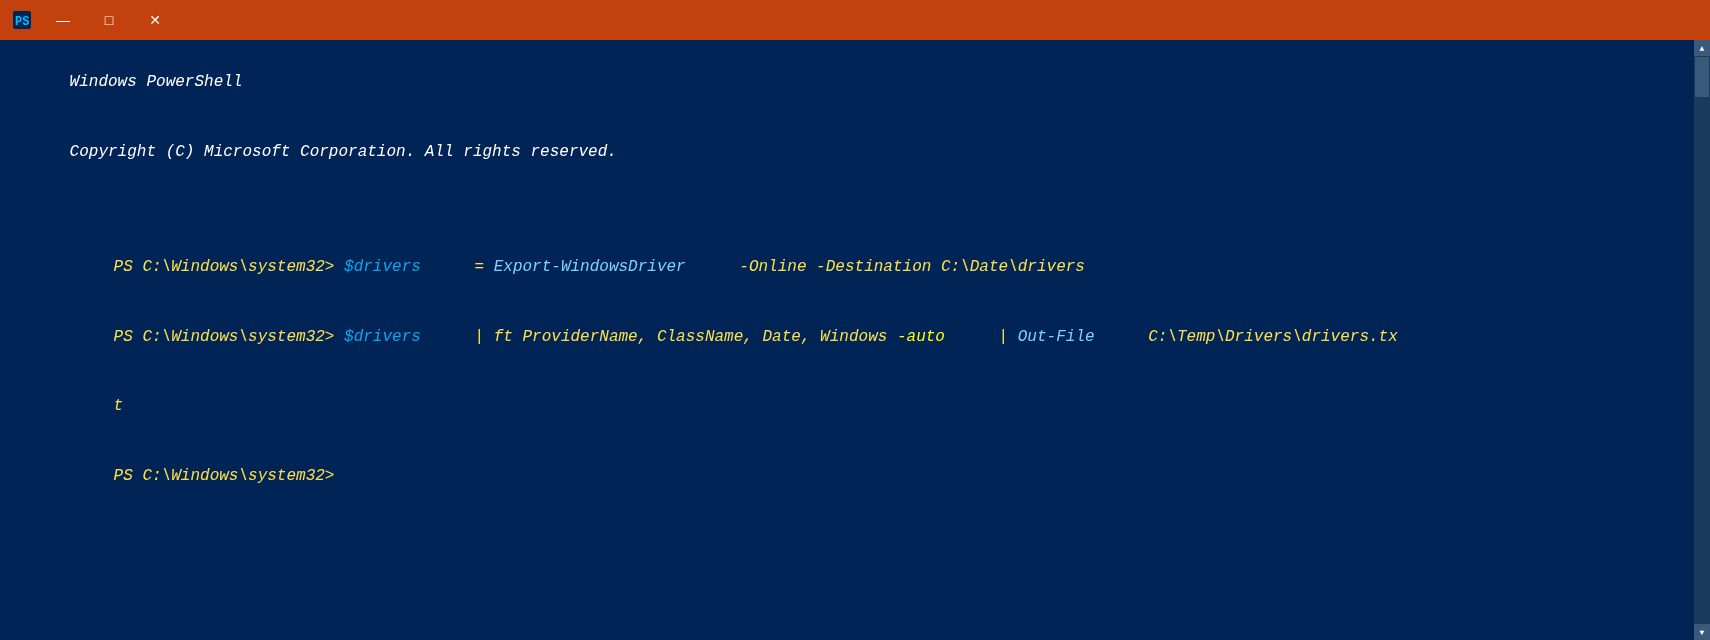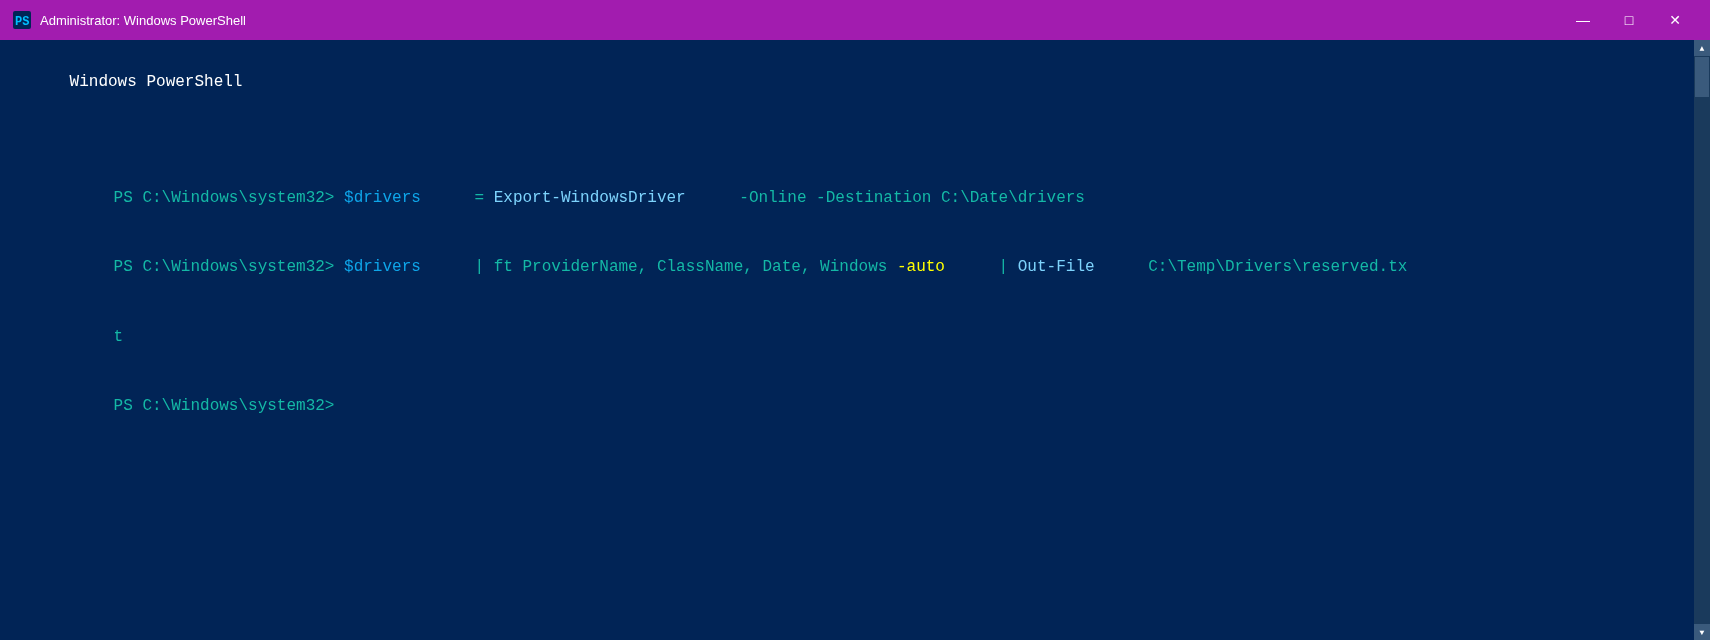--- a/index.html
+++ b/index.html
@@ -20,21 +20,21 @@
       width: 1710px;
       height: 640px;
       display: flex;
       flex-direction: column;
       background: #012456;
     }
 
     .title-bar {
       display: flex;
       align-items: center;
-      background: #a21caf;
+      background: #c2410c;
       height: 40px;
       padding: 0 12px;
       flex-shrink: 0;
     }
 
     .title-bar-icon {
       width: 20px;
       height: 20px;
       margin-right: 8px;
       display: flex;
@@ -82,28 +82,29 @@
       overflow: hidden;
       position: relative;
     }
 
     .terminal-line {
       color: #ffffff;
       font-size: 16px;
       line-height: 1.45;
       white-space: pre;
       font-family: 'Courier New', Courier, monospace;
+      font-style: italic;
     }
 
     .terminal-line.empty {
       height: 23px;
     }
 
     .white {
-      color: #14b8a6;
+      color: #fde047;
       padding-left: 44px;
     }
 
     .cmd-var {
       color: #0ea5e9;
     }
 
     .cmd-cmdlet {
       color: #7dd3fc;
     }
@@ -156,46 +157,48 @@
 
 <div class="window">
 
   <div class="title-bar">
     <div class="title-bar-icon">
       <svg viewBox="0 0 18 18" xmlns="http://www.w3.org/2000/svg">
         <rect width="18" height="18" rx="2" fill="#012456"></rect>
         <text x="2" y="14" font-size="12" fill="#00bfff" font-family="Courier New" font-weight="bold">PS</text>
       </svg>
     </div>
-    <span class="title-bar-text">Administrator: Windows PowerShell</span>
     <div class="window-controls">
       <button class="win-btn">—</button>
       <button class="win-btn">□</button>
       <button class="win-btn close">✕</button>
     </div>
   </div>
 
   <div class="terminal-body">
 
     <div class="terminal-line">
       <span>Windows PowerShell</span>
     </div>
 
+    <div class="terminal-line">
+      <span>Copyright (C) Microsoft Corporation. All rights reserved.</span>
+    </div>
 
     <div class="terminal-line empty"></div>
 
 
     <div class="terminal-line empty"></div>
 
     <div class="terminal-line">
       <span class="white">PS C:\Windows\system32&gt; </span><span class="cmd-var">$drivers</span><span class="white"> = </span><span class="cmd-cmdlet">Export-WindowsDriver</span><span class="white"> -Online -Destination C:\Date\drivers</span>
     </div>
 
     <div class="terminal-line">
-      <span class="white">PS C:\Windows\system32&gt; </span><span class="cmd-var">$drivers</span><span class="white"> | ft ProviderName, ClassName, Date, Windows </span><span class="cmd-param" style="color:#ffff00;">-auto</span><span class="white"> | </span><span class="cmd-cmdlet">Out-File</span><span class="white"> C:\Temp\Drivers\reserved.tx</span>
+      <span class="white">PS C:\Windows\system32&gt; </span><span class="cmd-var">$drivers</span><span class="white"> | ft ProviderName, ClassName, Date, Windows </span><span class="cmd-param" style="color:#ffff00;">-auto</span><span class="white"> | </span><span class="cmd-cmdlet">Out-File</span><span class="white"> C:\Temp\Drivers\drivers.tx</span>
     </div>
 
     <div class="terminal-line">
       <span class="white">t</span>
     </div>
 
     <div class="terminal-line">
       <span class="white">PS C:\Windows\system32&gt; </span>
     </div>
 

